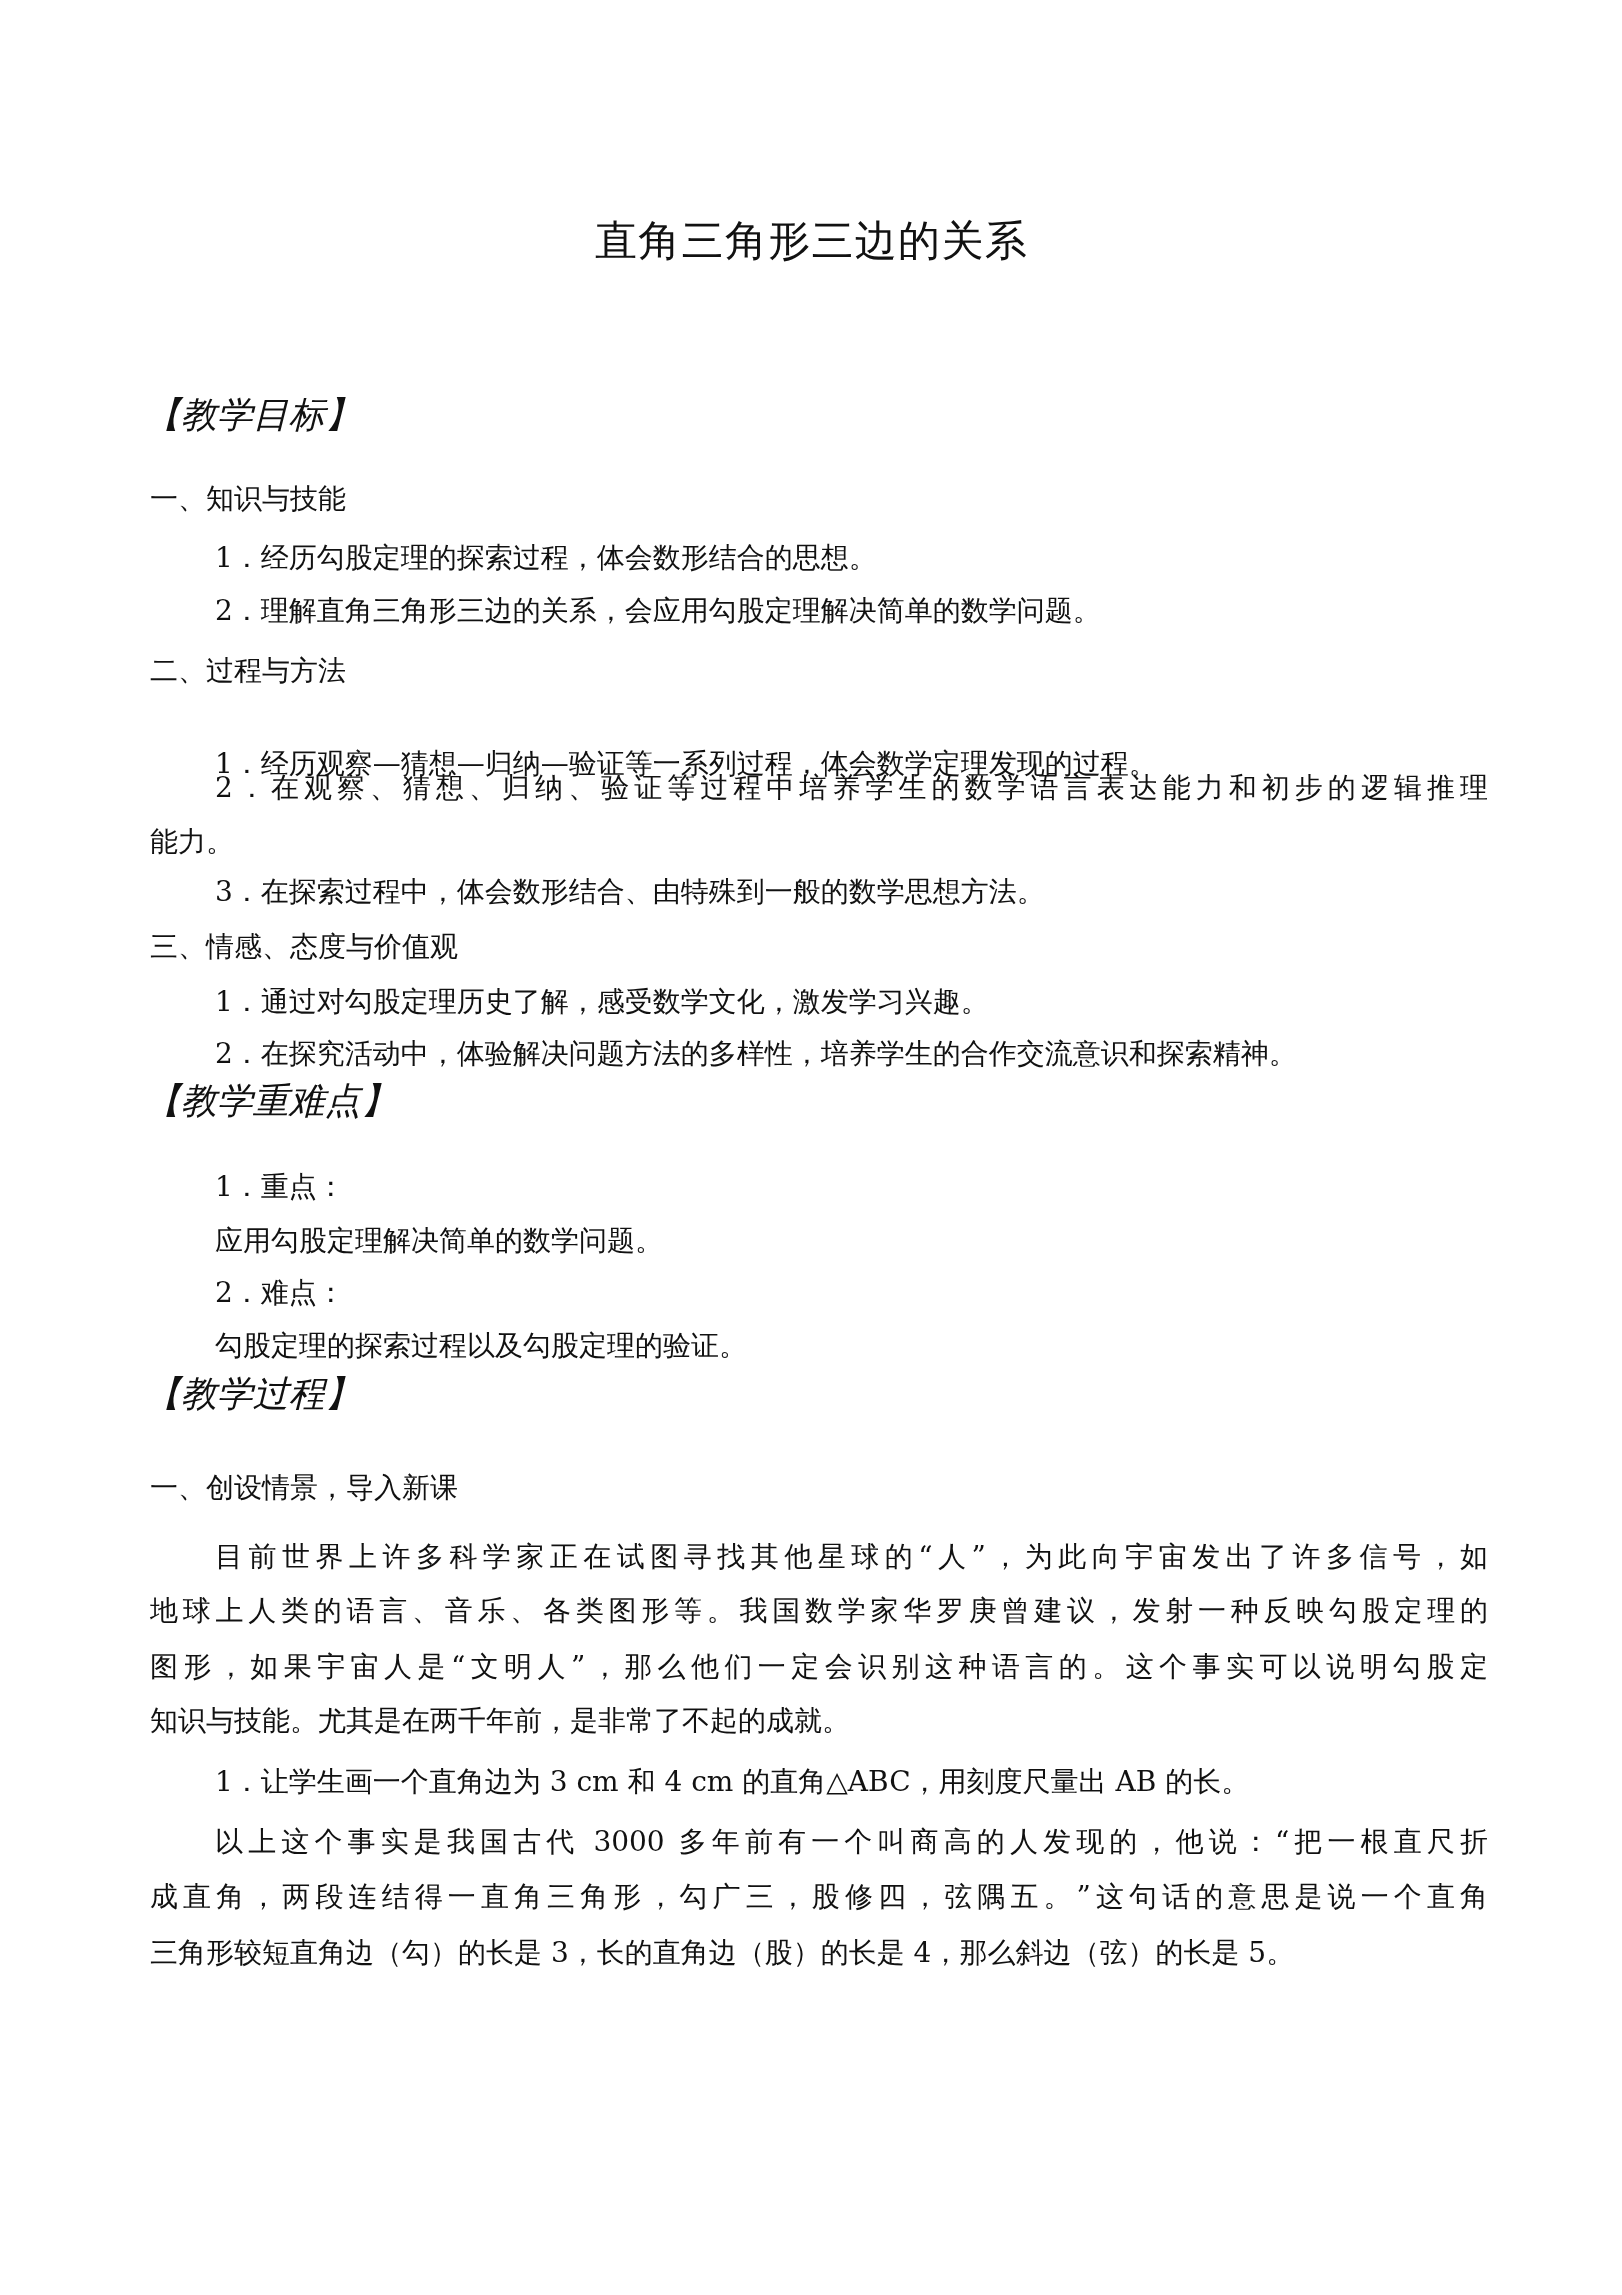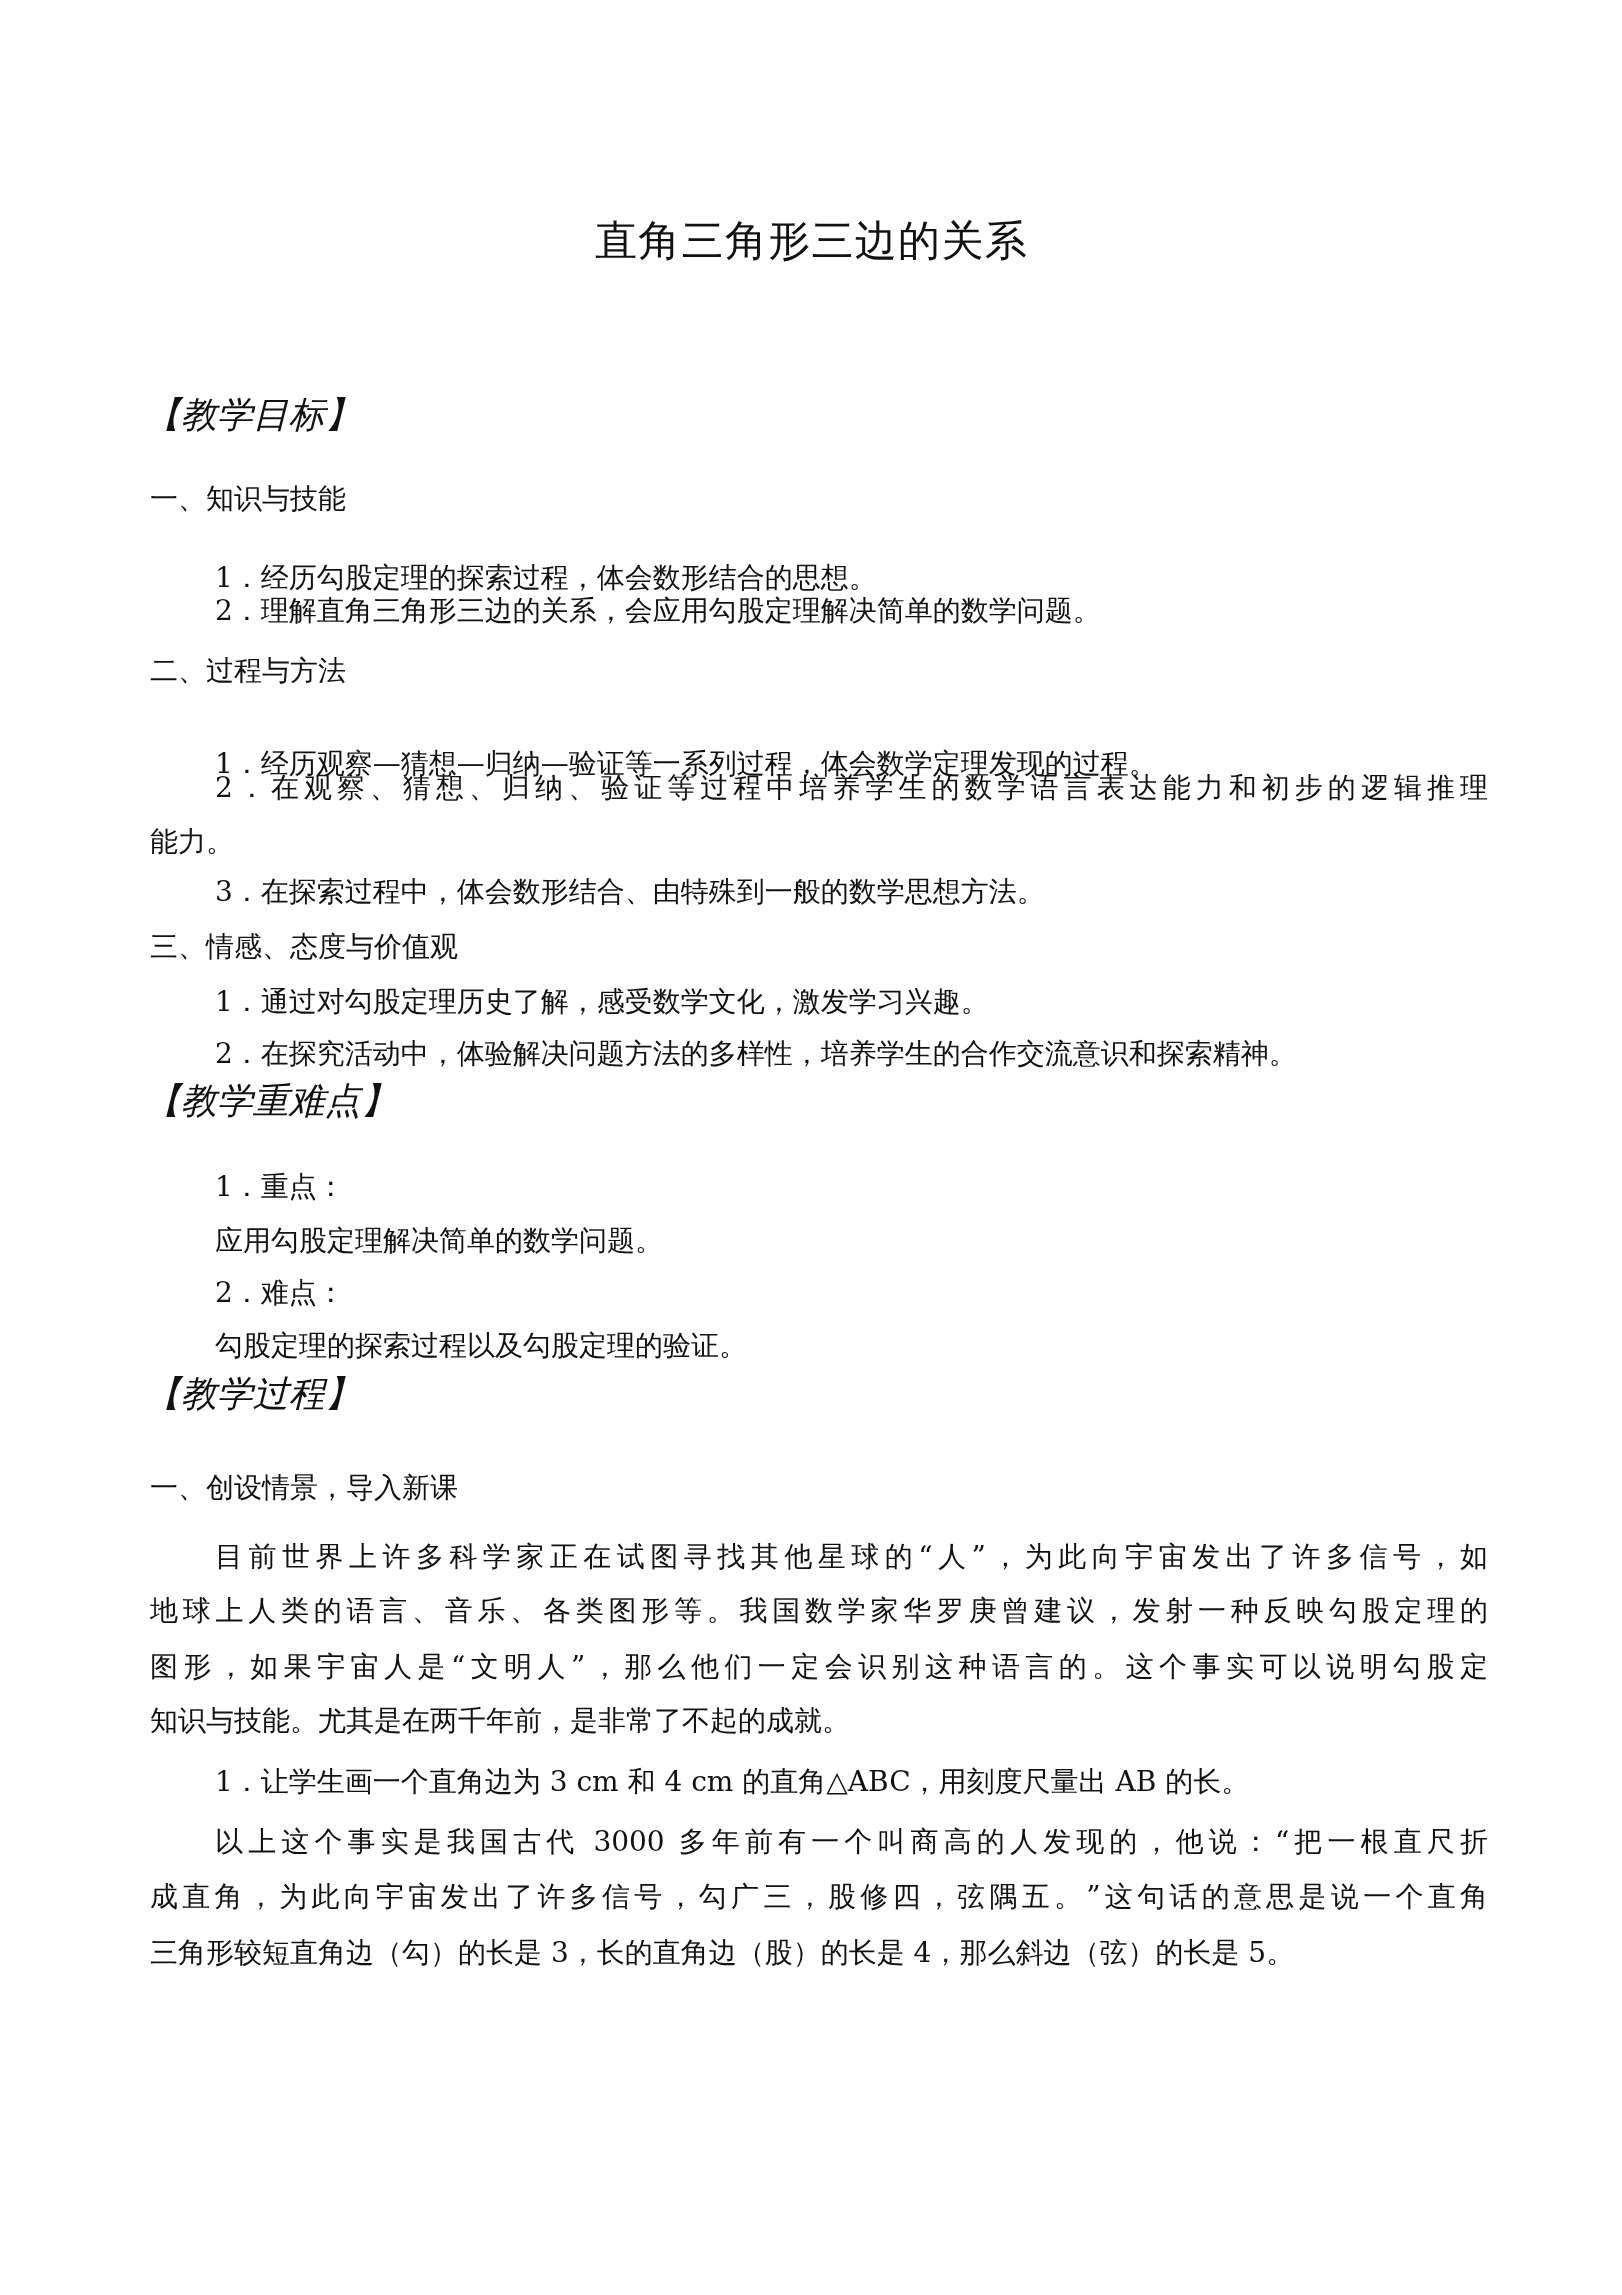--- a/index.html
+++ b/index.html
@@ -21,21 +21,21 @@
 <body>
 
 <div class="page">
   <div class="title">直角三角形三边的关系</div>
 
   <div class="content">
 
     <div class="line sec" style="top:392px">【教学目标】</div>
 
     <div class="line" style="top:479px">一、知识与技能</div>
-    <div class="line ind" style="top:558px">1．经历勾股定理的探索过程，体会数形结合的思想。</div>
+    <div class="line ind" style="top:538px">1．经历勾股定理的探索过程，体会数形结合的思想。</div>
     <div class="line ind" style="top:591px">2．理解直角三角形三边的关系，会应用勾股定理解决简单的数学问题。</div>
 
     <div class="line" style="top:651px">二、过程与方法</div>
     <div class="line ind" style="top:744px">1．经历观察—猜想—归纳—验证等一系列过程，体会数学定理发现的过程。</div>
     <div class="line ind justify" style="top:768px">2．在观察、猜想、归纳、验证等过程中培养学生的数学语言表达能力和初步的逻辑推理</div>
     <div class="line" style="top:822px">能力。</div>
     <div class="line ind" style="top:872px">3．在探索过程中，体会数形结合、由特殊到一般的数学思想方法。</div>
 
     <div class="line" style="top:927px">三、情感、态度与价值观</div>
     <div class="line ind" style="top:982px">1．通过对勾股定理历史了解，感受数学文化，激发学习兴趣。</div>
@@ -51,18 +51,18 @@
     <div class="line" style="top:1468px">一、创设情景，导入新课</div>
 
     <div class="line ind justify" style="top:1537px">目前世界上许多科学家正在试图寻找其他星球的“人”，为此向宇宙发出了许多信号，如</div>
     <div class="line justify" style="top:1591px">地球上人类的语言、音乐、各类图形等。我国数学家华罗庚曾建议，发射一种反映勾股定理的</div>
     <div class="line justify" style="top:1647px">图形，如果宇宙人是“文明人”，那么他们一定会识别这种语言的。这个事实可以说明勾股定</div>
     <div class="line" style="top:1701px">知识与技能。尤其是在两千年前，是非常了不起的成就。</div>
 
     <div class="line ind" style="top:1762px">1．让学生画一个直角边为 3 cm 和 4 cm 的直角△ABC，用刻度尺量出 AB 的长。</div>
 
     <div class="line ind justify" style="top:1822px">以上这个事实是我国古代 3000 多年前有一个叫商高的人发现的，他说：“把一根直尺折</div>
-    <div class="line justify" style="top:1877px">成直角，为此向宇宙发出了许多信号，勾广三，股修四，弦隅五。”这句话的意思是说一个直角</div>
+    <div class="line justify" style="top:1877px">成直角，两段连结得一直角三角形，勾广三，股修四，弦隅五。”这句话的意思是说一个直角</div>
     <div class="line" style="top:1933px">三角形较短直角边（勾）的长是 3，长的直角边（股）的长是 4，那么斜边（弦）的长是 5。</div>
   </div>
 
 </div>
 
 
 </body></html>

